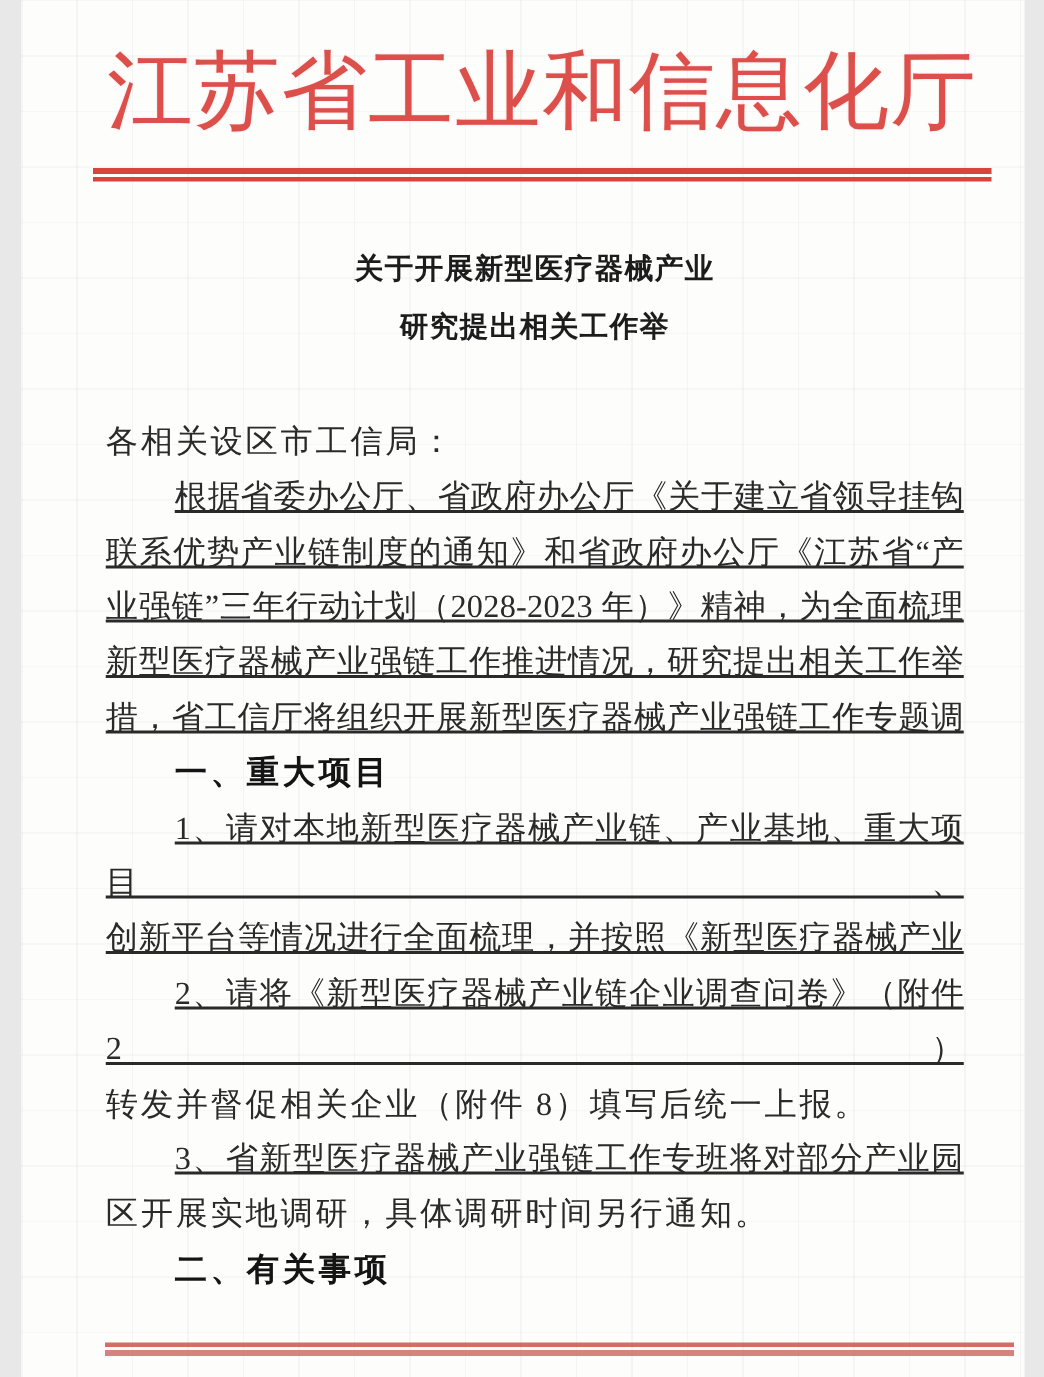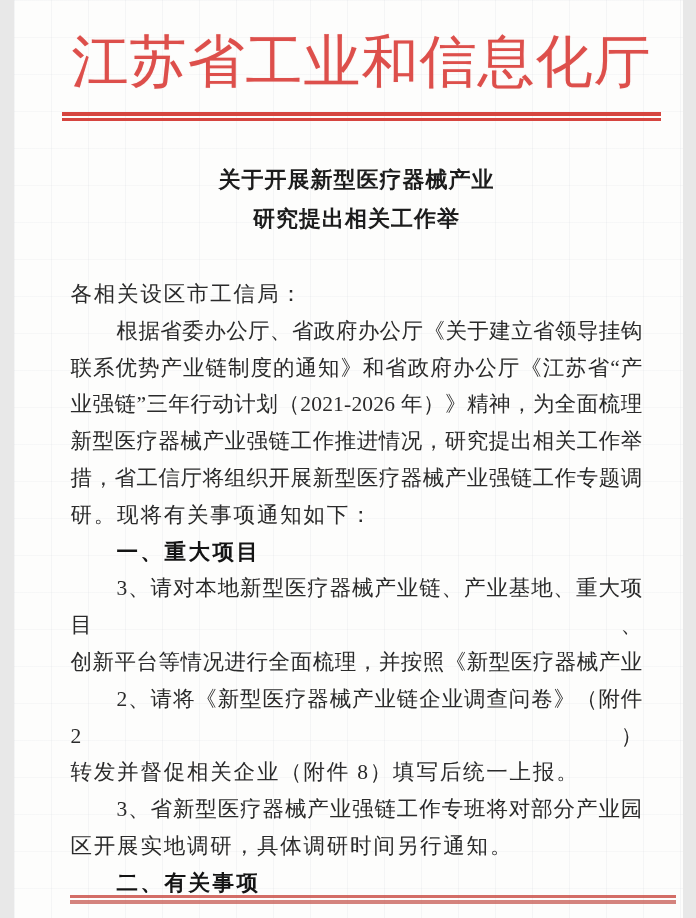--- a/index.html
+++ b/index.html
@@ -47,21 +47,21 @@
     border-bottom: 3px solid #d6453f;
   }
 
   
   .doc-title {
     position: absolute;
     top: 161px;
     left: 57px;
     width: 572px;
     text-align: center;
-    font-size: 22px;
+    font-size: 19px;
     line-height: 38.5px;
     font-weight: 700;
     color: #1c1c1c;
     letter-spacing: 1px;
   }
 
   
   .body-text {
     position: absolute;
     top: 276px;
@@ -72,20 +72,21 @@
     color: #2a2a2a;
   }
   .line {
     letter-spacing: 1.8px;
   }
   .line.fill {
     letter-spacing: 0.2px;
     text-align: justify;
     text-align-last: justify;
     text-justify: inter-character;
+    text-decoration: underline;
   }
   .line.indent {
     text-indent: 46px;
   }
   .line.heading {
     font-family: "Liberation Sans", "DejaVu Sans", sans-serif;
     font-weight: 700;
     letter-spacing: 2.5px;
     color: #141414;
   }
@@ -113,26 +114,25 @@
 
   <div class="doc-title">
     <div>关于开展新型医疗器械产业</div>
     <div>研究提出相关工作举</div>
   </div>
 
   <div class="body-text">
     <div class="line">各相关设区市工信局：</div>
     <div class="line indent fill">根据省委办公厅、省政府办公厅《关于建立省领导挂钩</div>
     <div class="line fill">联系优势产业链制度的通知》和省政府办公厅《江苏省“产</div>
-    <div class="line fill">业强链”三年行动计划（2021-2026 年）》精神，为全面梳理</div>
+    <div class="line fill">业强链”三年行动计划（2028-2023 年）》精神，为全面梳理</div>
     <div class="line fill">新型医疗器械产业强链工作推进情况，研究提出相关工作举</div>
     <div class="line fill">措，省工信厅将组织开展新型医疗器械产业强链工作专题调</div>
-    <div class="line">研。现将有关事项通知如下：</div>
     <div class="line indent heading">一、重大项目</div>
-    <div class="line indent fill">3、请对本地新型医疗器械产业链、产业基地、重大项目、</div>
+    <div class="line indent fill">1、请对本地新型医疗器械产业链、产业基地、重大项目、</div>
     <div class="line fill">创新平台等情况进行全面梳理，并按照《新型医疗器械产业</div>
     <div class="line indent fill">2、请将《新型医疗器械产业链企业调查问卷》（附件 2）</div>
     <div class="line">转发并督促相关企业（附件 8）填写后统一上报。</div>
     <div class="line indent fill">3、省新型医疗器械产业强链工作专班将对部分产业园</div>
     <div class="line">区开展实地调研，具体调研时间另行通知。</div>
     <div class="line indent heading">二、有关事项</div>
 
   </div>
 
   <div class="bottom-rule"></div>

